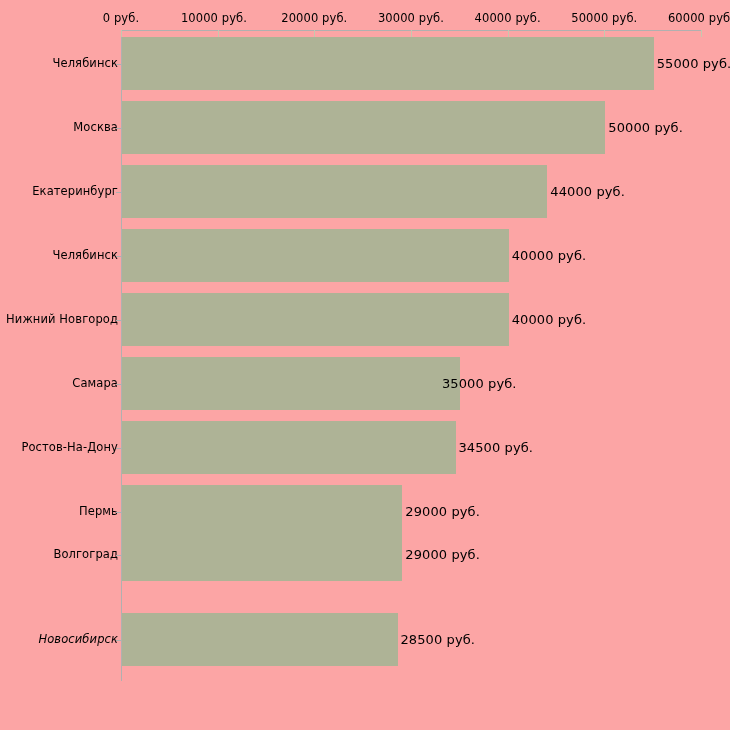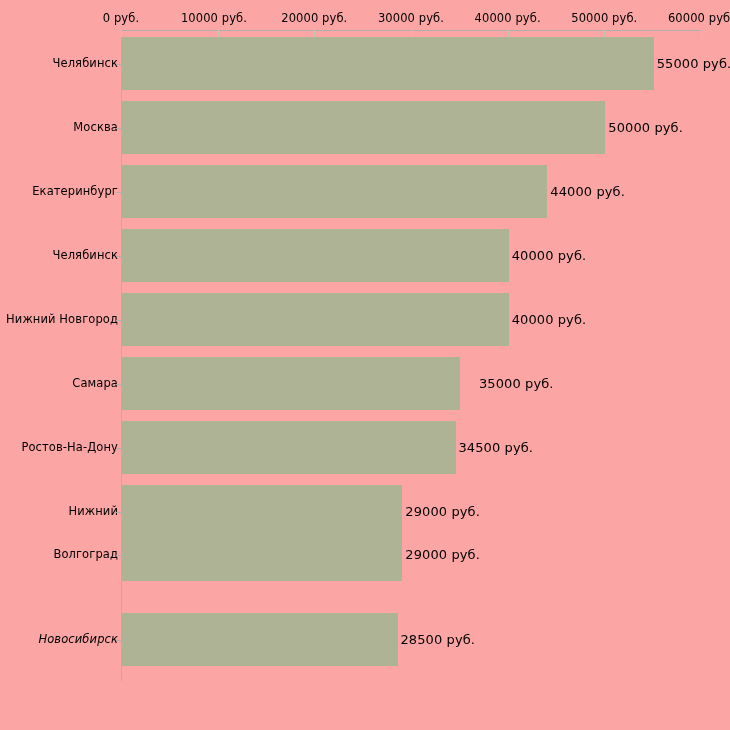--- a/index.html
+++ b/index.html
@@ -146,31 +146,31 @@
       <div class="bar-row" style="top: 293px; height: 53px;">
         <div class="bar" style="width: 386.667px; height: 53px; background: rgb(174, 179, 150);"></div>
         <div class="cat-label" style="top: 18.5px;">Нижний Новгород</div>
         <div class="cat-tick" style="top: 26.5px;"></div>
         <div class="value-label" style="left: 511.667px; top: 18.5px;">40000 руб.</div>
       </div>
       <div class="bar-row" style="top: 357px; height: 53px;">
         <div class="bar" style="width: 338.333px; height: 53px; background: rgb(174, 179, 150);"></div>
         <div class="cat-label" style="top: 18.5px;">Самара</div>
         <div class="cat-tick" style="top: 26.5px;"></div>
-        <div class="value-label" style="left: 479px; top: 18.5px;">35000 руб.</div>
+        <div class="value-label" style="left: 442px; top: 18.5px;">35000 руб.</div>
       </div>
       <div class="bar-row" style="top: 421px; height: 53px;">
         <div class="bar" style="width: 333.5px; height: 53px; background: rgb(174, 179, 150);"></div>
         <div class="cat-label" style="top: 18.5px;">Ростов-На-Дону</div>
         <div class="cat-tick" style="top: 26.5px;"></div>
         <div class="value-label" style="left: 458.5px; top: 18.5px;">34500 руб.</div>
       </div>
       <div class="bar-row" style="top: 485px; height: 53px;">
         <div class="bar" style="width: 280.333px; height: 53px; background: rgb(174, 179, 150);"></div>
-        <div class="cat-label" style="top: 18.5px;">Нижний</div>
+        <div class="cat-label" style="top: 18.5px;">Пермь</div>
         <div class="cat-tick" style="top: 26.5px;"></div>
         <div class="value-label" style="left: 405.333px; top: 18.5px;">29000 руб.</div>
       </div>
       <div class="bar-row" style="top: 528px; height: 53px;">
         <div class="bar" style="width: 280.333px; height: 53px; background: rgb(174, 179, 150);"></div>
         <div class="cat-label" style="top: 18.5px;">Волгоград</div>
         <div class="cat-tick" style="top: 26.5px;"></div>
         <div class="value-label" style="left: 405.333px; top: 18.5px;">29000 руб.</div>
       </div>
       <div class="bar-row" style="top: 613px; height: 53px;">

